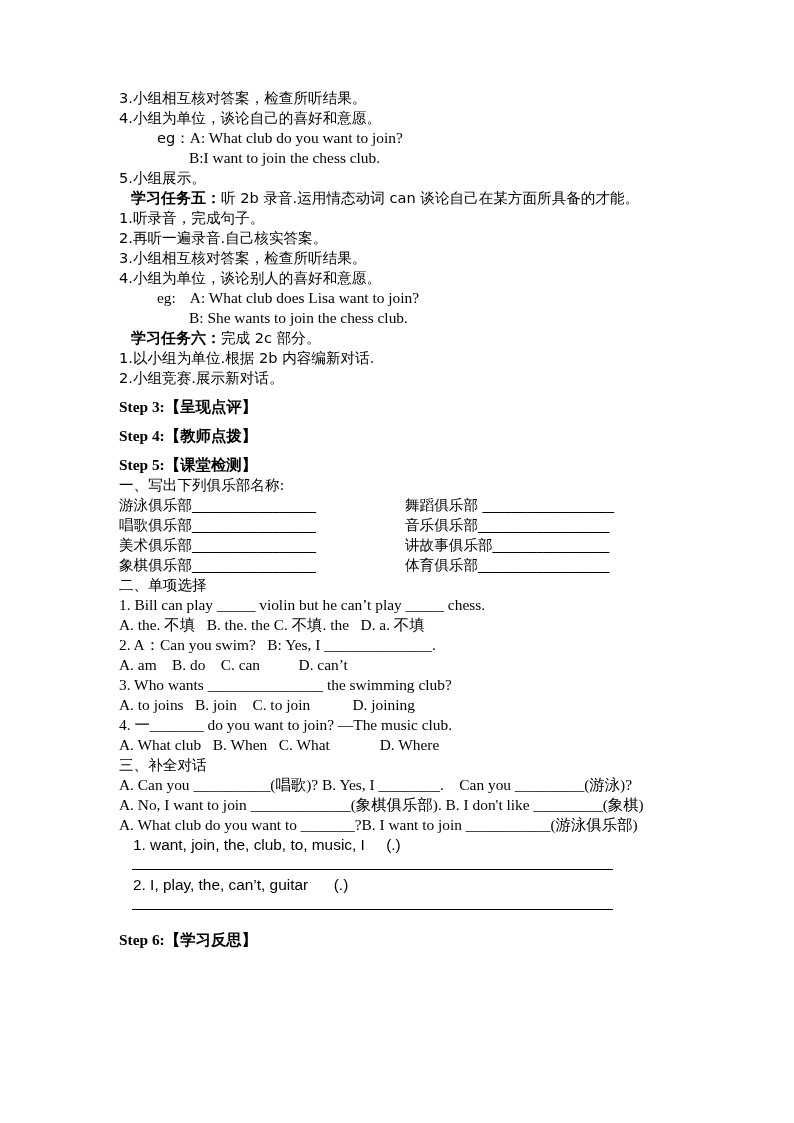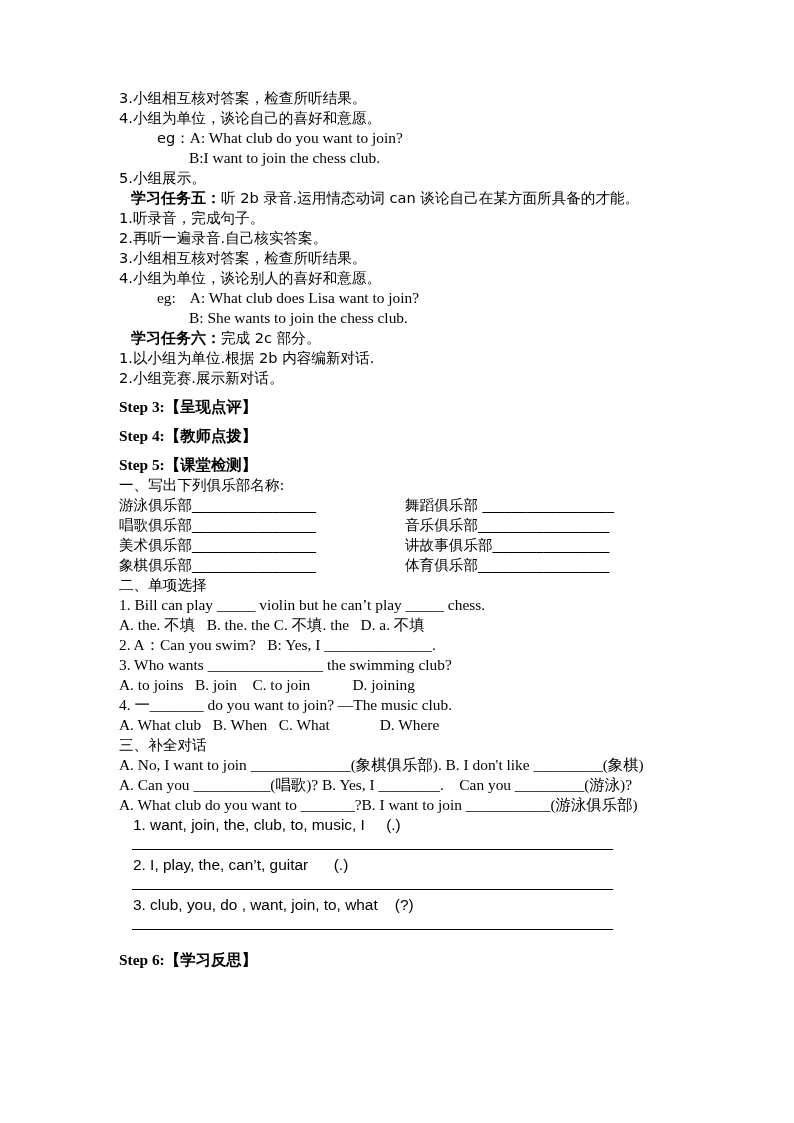--- a/index.html
+++ b/index.html
@@ -121,41 +121,38 @@
     <div class="club-row">
       <span class="club-col-a"><span>象棋俱乐部</span><span>_________________</span></span>
       <span class="club-col-b"><span>体育俱乐部</span><span>__________________</span></span>
     </div>
 
     <div class="ln cn">二、单项选择</div>
 
     <div class="ln en">1. Bill can play _____ violin but he can’t play _____ chess.</div>
     <div class="ln en">A. the. 不填   B. the. the C. 不填. the   D. a. 不填</div>
     <div class="ln en">2. A：Can you swim?   B: Yes, I ______________.</div>
+    <div class="ln en">A. am    B. do    C. can          D. can’t</div>
     <div class="ln en">3. Who wants _______________ the swimming club?</div>
     <div class="ln en">A. to joins   B. join    C. to join           D. joining</div>
     <div class="ln en">4. 一_______ do you want to join? —The music club.</div>
     <div class="ln en">A. What club   B. When   C. What             D. Where</div>
 
     <div class="ln cn">三、补全对话</div>
+    <div class="ln en">A. Can you __________(唱歌)? B. Yes, I ________.    Can you _________(游泳)?</div>
     <div class="ln en">A. No, I want to join _____________(象棋俱乐部). B. I don't like _________(象棋)</div>
-    <div class="ln en">A. Can you __________(唱歌)? B. Yes, I ________.    Can you _________(游泳)?</div>
     <div class="ln en">A. What club do you want to _______?B. I want to join ___________(游泳俱乐部)</div>
 
 
     <div class="rule-block">
       <span class="rule-text">1. want, join, the, club, to, music, I     (.)</span>
       <span class="rule-line"></span>
     </div>
     <div class="rule-block">
       <span class="rule-text">2. I, play, the, can’t, guitar      (.)</span>
       <span class="rule-line"></span>
     </div>
-    <div class="rule-block">
-      <span class="rule-text">3. club, you, do , want, join, to, what    (?)</span>
-      <span class="rule-line"></span>
-    </div>
 
     <div class="gap6"></div>
     <div class="ln enb">Step 6:【学习反思】</div>
 
   </div>
 </div>
 
 </body></html>

